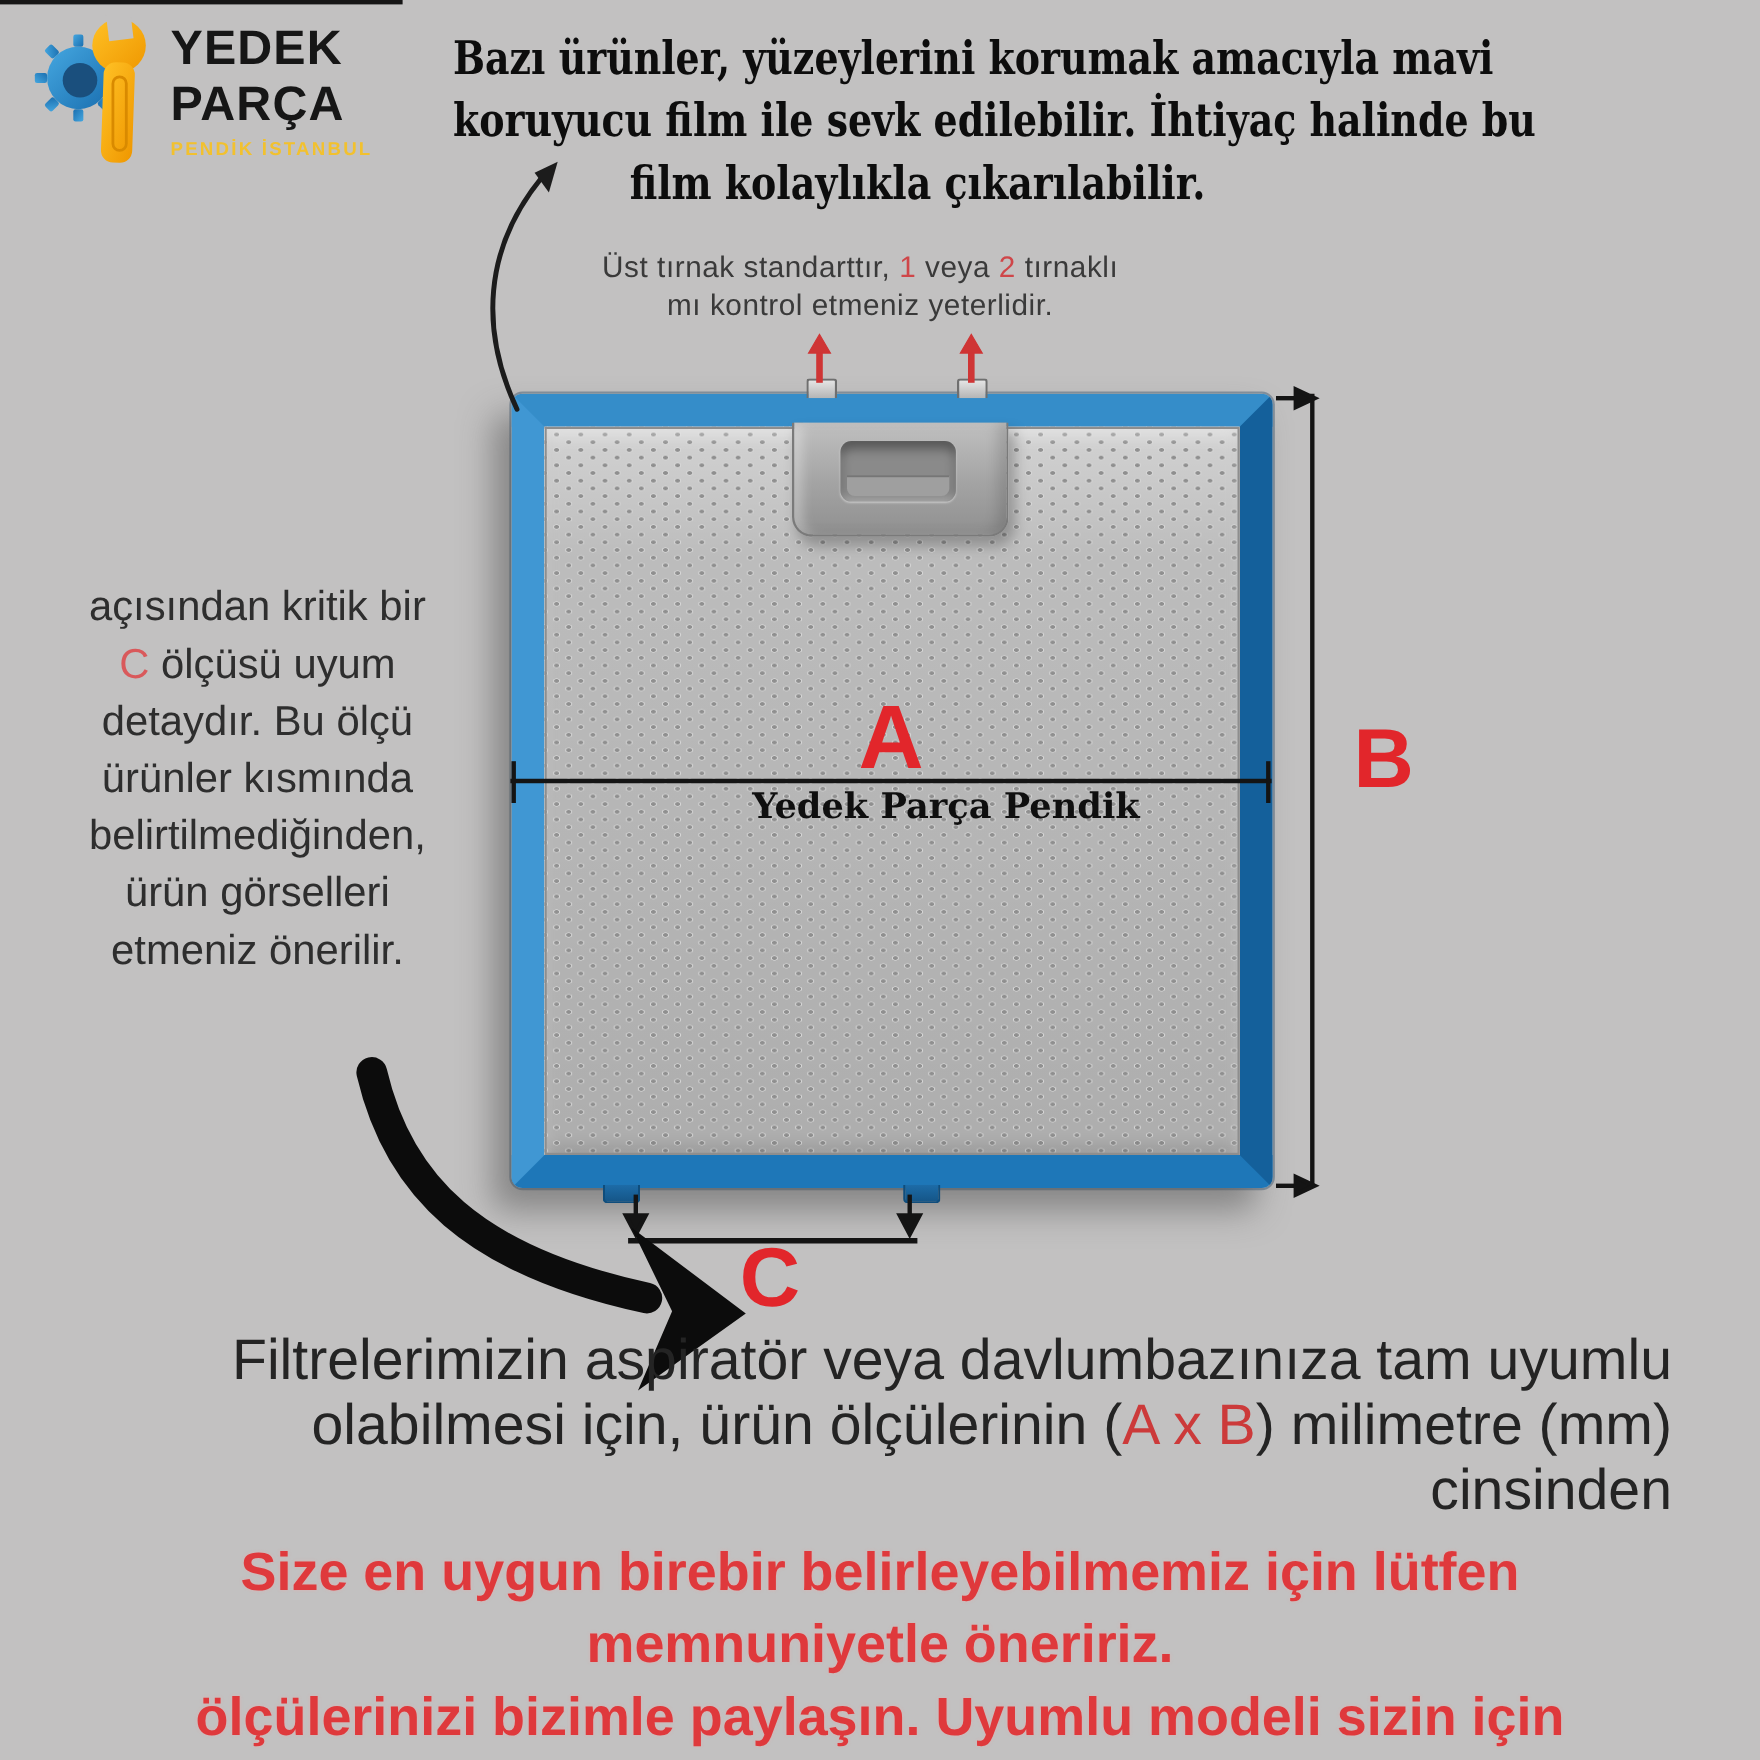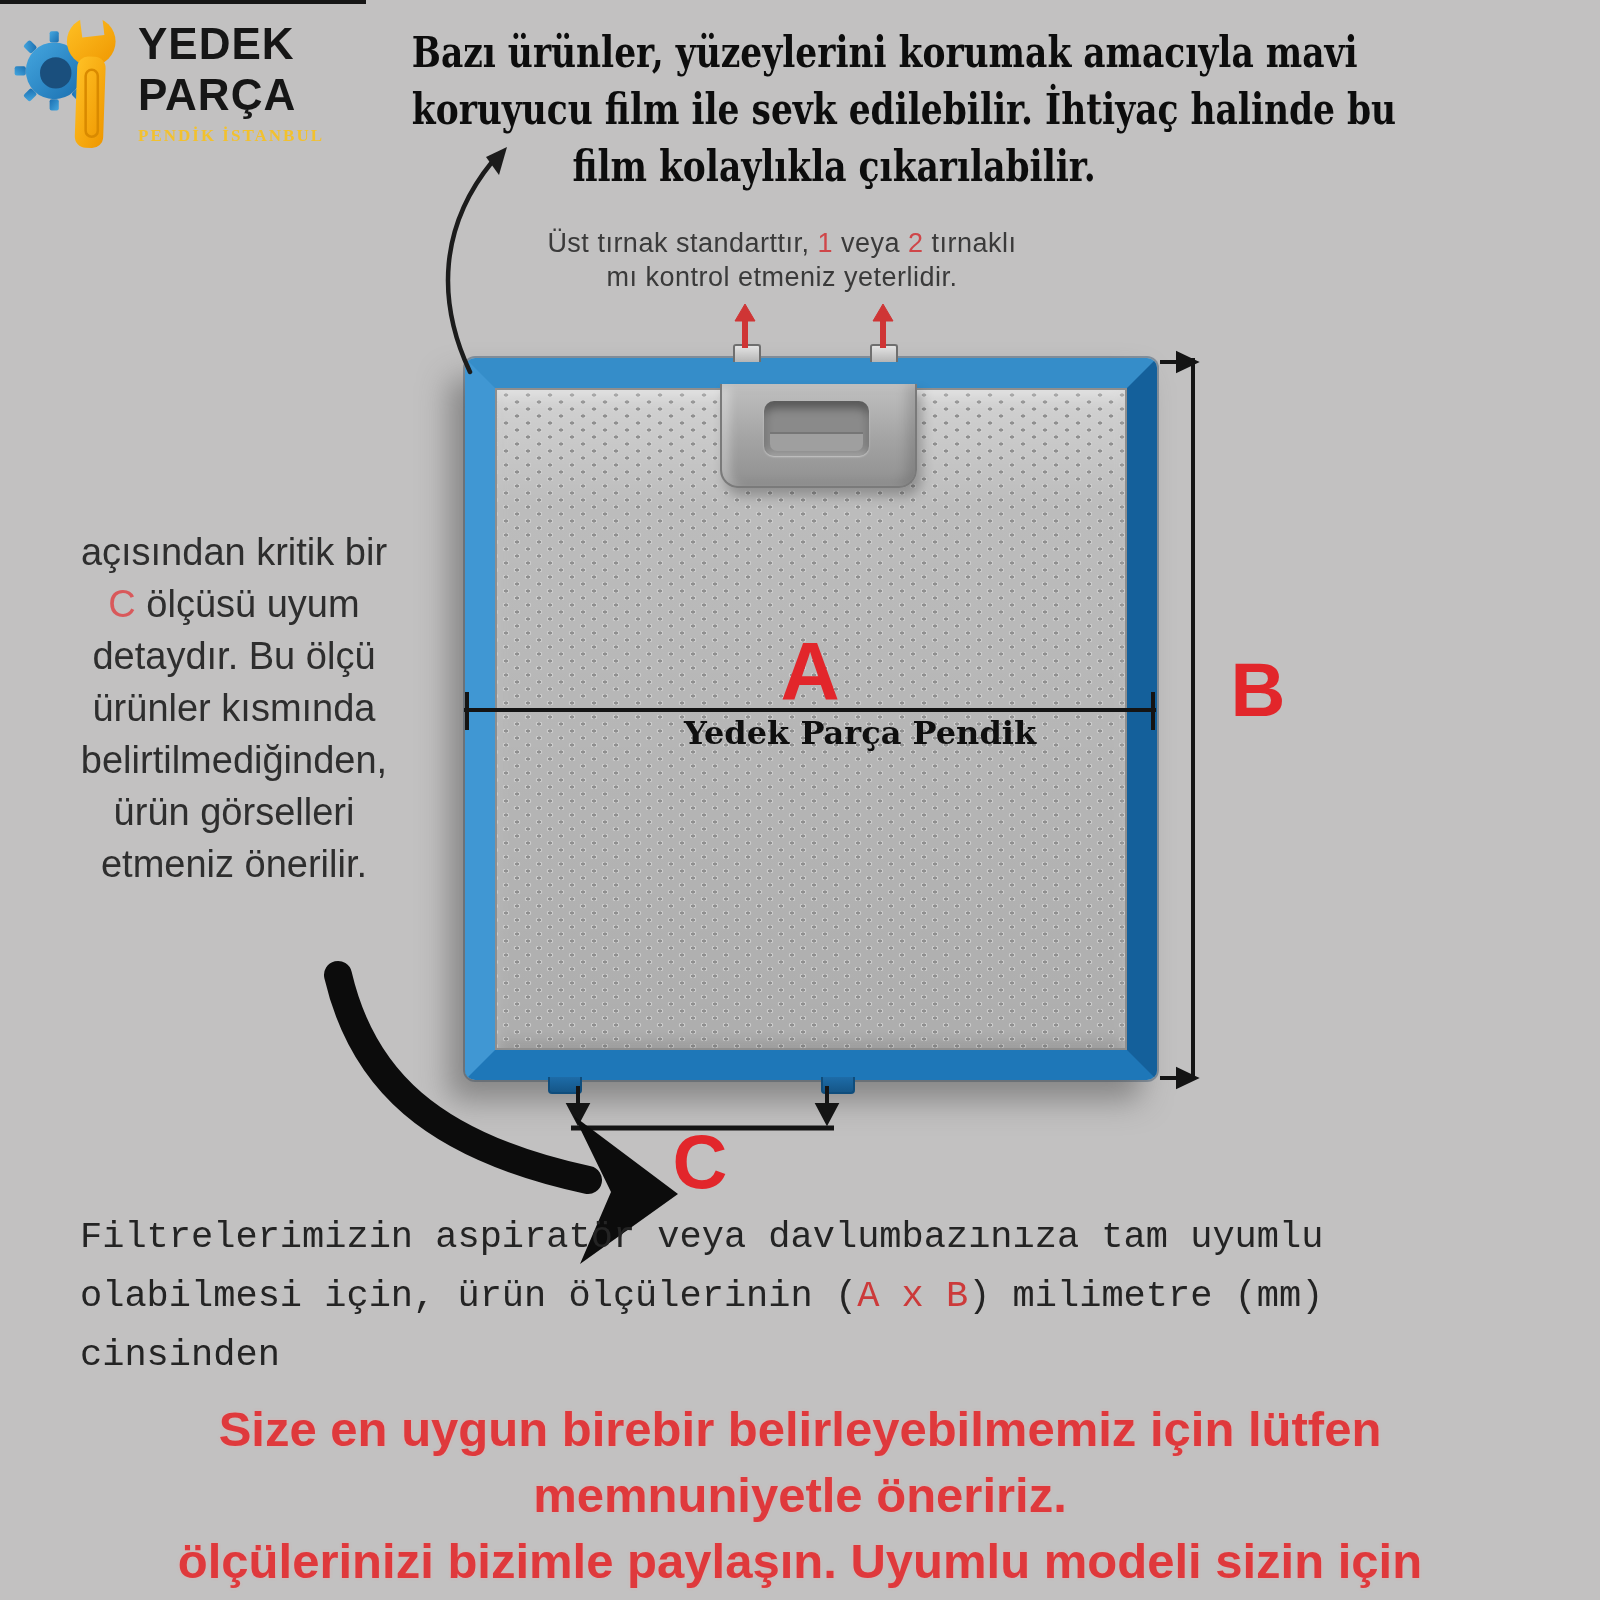--- a/index.html
+++ b/index.html
@@ -7,25 +7,25 @@
     width:1600px;height:1600px;position:relative;overflow:hidden;
     background:#c2c1c1;
     font-family:"Liberation Sans", sans-serif;
   }
   .abs{position:absolute;}
 
   
   #top-strip{left:0;top:0;width:366px;height:4px;background:#161616;}
 
   
-  #logo{left:14px;top:8px;width:330px;height:150px;}
+  #logo{left:31px;top:8px;width:330px;height:150px;}
   #logo-mark{left:0;top:2px;width:122px;height:142px;}
   #logo-text{left:124px;top:10px;width:210px;}
   .logo-title{font-weight:800;font-size:44px;line-height:51px;color:#161616;letter-spacing:1px;}
-  .logo-sub{font-weight:800;font-size:17px;letter-spacing:2px;color:#f2c12e;margin-top:6px;font-family:Liberation Serif, serif;}
+  .logo-sub{font-weight:800;font-size:17px;letter-spacing:2px;color:#f2c12e;margin-top:6px;}
 
   
   #top-note{left:320px;top:24px;width:1030px;text-align:center;
     font-family:"DejaVu Serif", serif;font-weight:700;color:#0d0d0d;
     font-size:42px;line-height:57px;transform:scaleX(0.82);transform-origin:510px 0;}
   #top-note div{white-space:nowrap;}
 
   
   #tab-note{left:420px;top:226px;width:724px;text-align:center;
     font-size:27px;line-height:34px;color:#3a3a3a;font-weight:500;letter-spacing:.5px;}
@@ -90,22 +90,22 @@
 
   
   .dim-label{font-weight:700;text-align:center;color:#e2262b;}
   #label-a{left:740px;top:624px;width:140px;font-size:82px;}
   #label-b{left:1198px;top:646px;width:120px;font-size:76px;}
   #label-c{left:630px;top:1118px;width:140px;font-size:76px;}
   #watermark{left:515px;top:714px;width:690px;text-align:center;
     font-family:"DejaVu Serif", serif;font-weight:800;font-size:32px;color:#0f0f0f;}
 
   
-  #bottom-note{left:80px;top:1208px;width:1440px;text-align:left;
-    font-size:37px;line-height:59px;color:#242424;font-weight:500;font-family:Liberation Mono, monospace;}
+  #bottom-note{left:80px;top:1208px;width:1440px;text-align:right;
+    font-size:52px;line-height:59px;color:#242424;font-weight:500;}
   #cta{left:60px;top:1396px;width:1480px;text-align:center;
     font-size:49px;line-height:66px;font-weight:700;
     text-shadow:0 0 3px rgba(255,160,160,.45);}
 </style>
 </head>
 <body>
 
 <div class="abs" id="top-strip"></div>
 
 <div class="abs" id="logo">

